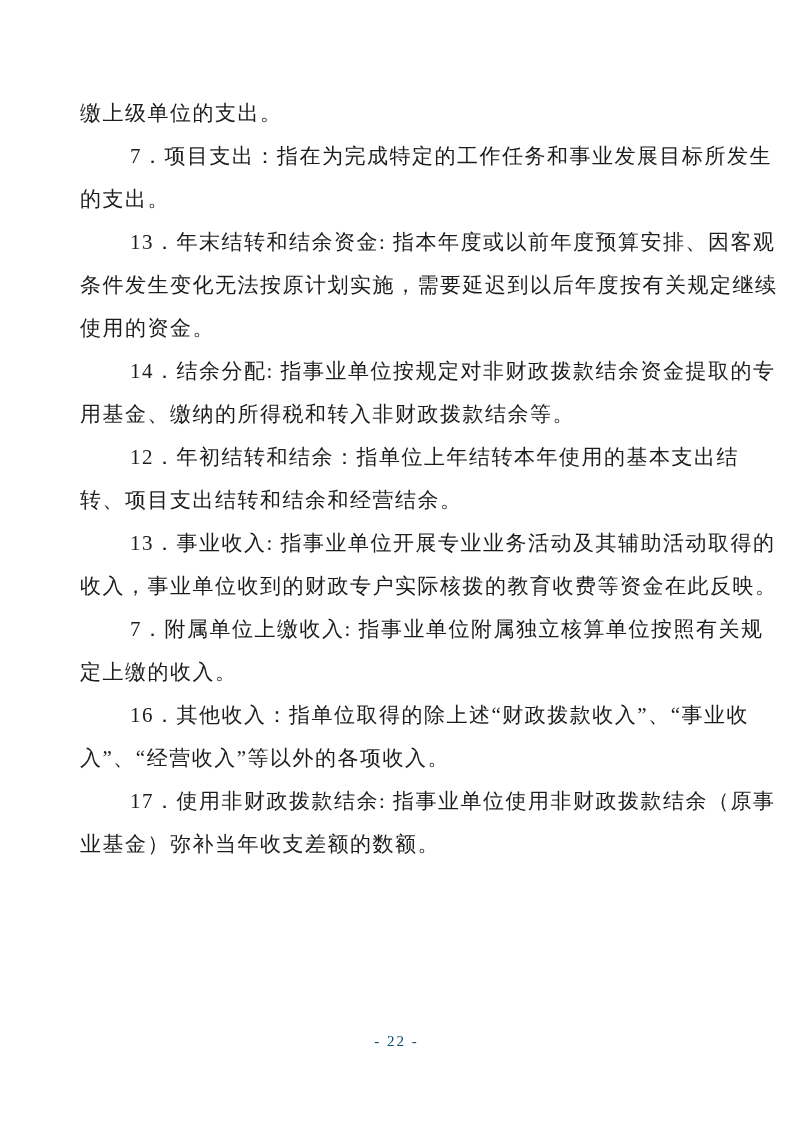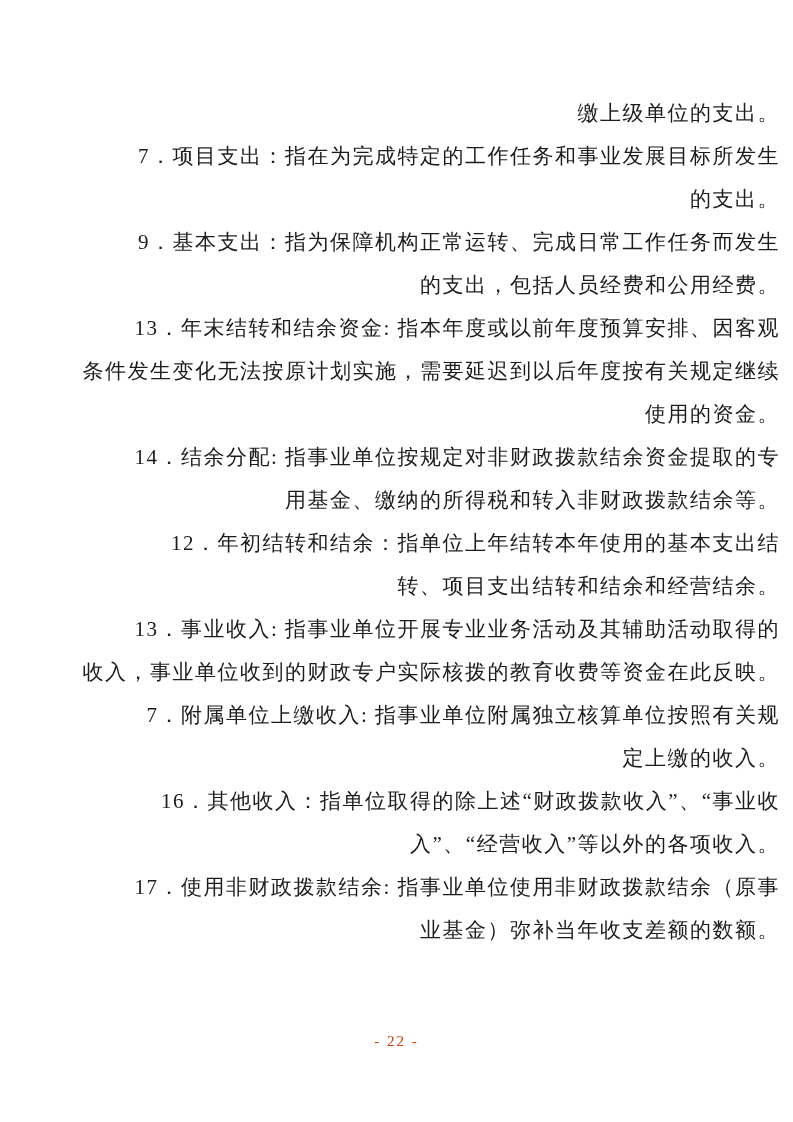--- a/index.html
+++ b/index.html
@@ -18,51 +18,50 @@
   }
   .content {
     position: absolute;
     left: 80px;
     top: 92px;
     width: 700px;
     color: #1c1c1c;
     font-size: 21px;
     line-height: 43px;
     letter-spacing: 1.5px;
-    text-align: right;
+    text-align: left;
     word-break: break-all;
   }
   .para {
     margin: 0;
     padding: 0;
   }
   .para-indent {
     text-indent: 50px;
   }
   .page-footer {
     position: absolute;
     left: 0;
     top: 1030px;
     width: 100%;
     text-align: center;
-    color: #c2410c;
+    color: #0c4a6e;
     font-size: 15px;
     line-height: 22px;
     letter-spacing: 2px;
     font-family: "Liberation Serif", "DejaVu Serif", serif;
   }
 </style>
 </head>
 <body>
 
 <div class="page">
   <div class="content">
       <p class="para">缴上级单位的支出。</p>
       <p class="para para-indent">7．项目支出：指在为完成特定的工作任务和事业发展目标所发生的支出。</p>
-      <p class="para para-indent">9．基本支出：指为保障机构正常运转、完成日常工作任务而发生的支出，包括人员经费和公用经费。</p>
       <p class="para para-indent">13．年末结转和结余资金: 指本年度或以前年度预算安排、因客观条件发生变化无法按原计划实施，需要延迟到以后年度按有关规定继续使用的资金。</p>
       <p class="para para-indent">14．结余分配: 指事业单位按规定对非财政拨款结余资金提取的专用基金、缴纳的所得税和转入非财政拨款结余等。</p>
       <p class="para para-indent">12．年初结转和结余：指单位上年结转本年使用的基本支出结转、项目支出结转和结余和经营结余。</p>
       <p class="para para-indent">13．事业收入: 指事业单位开展专业业务活动及其辅助活动取得的收入，事业单位收到的财政专户实际核拨的教育收费等资金在此反映。</p>
       <p class="para para-indent">7．附属单位上缴收入: 指事业单位附属独立核算单位按照有关规定上缴的收入。</p>
       <p class="para para-indent">16．其他收入：指单位取得的除上述“财政拨款收入”、“事业收入”、“经营收入”等以外的各项收入。</p>
       <p class="para para-indent">17．使用非财政拨款结余: 指事业单位使用非财政拨款结余（原事业基金）弥补当年收支差额的数额。</p>
     </div>
   <div class="page-footer">- 22 -</div>
 </div>

